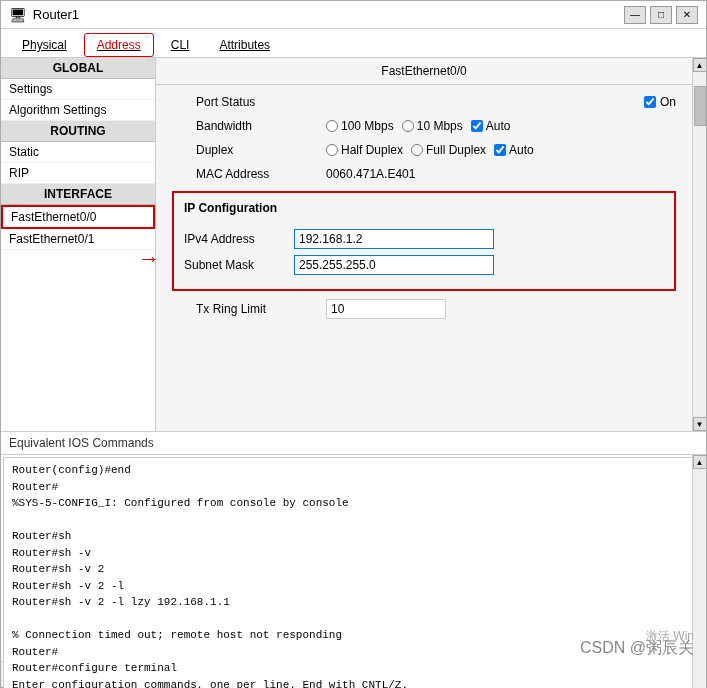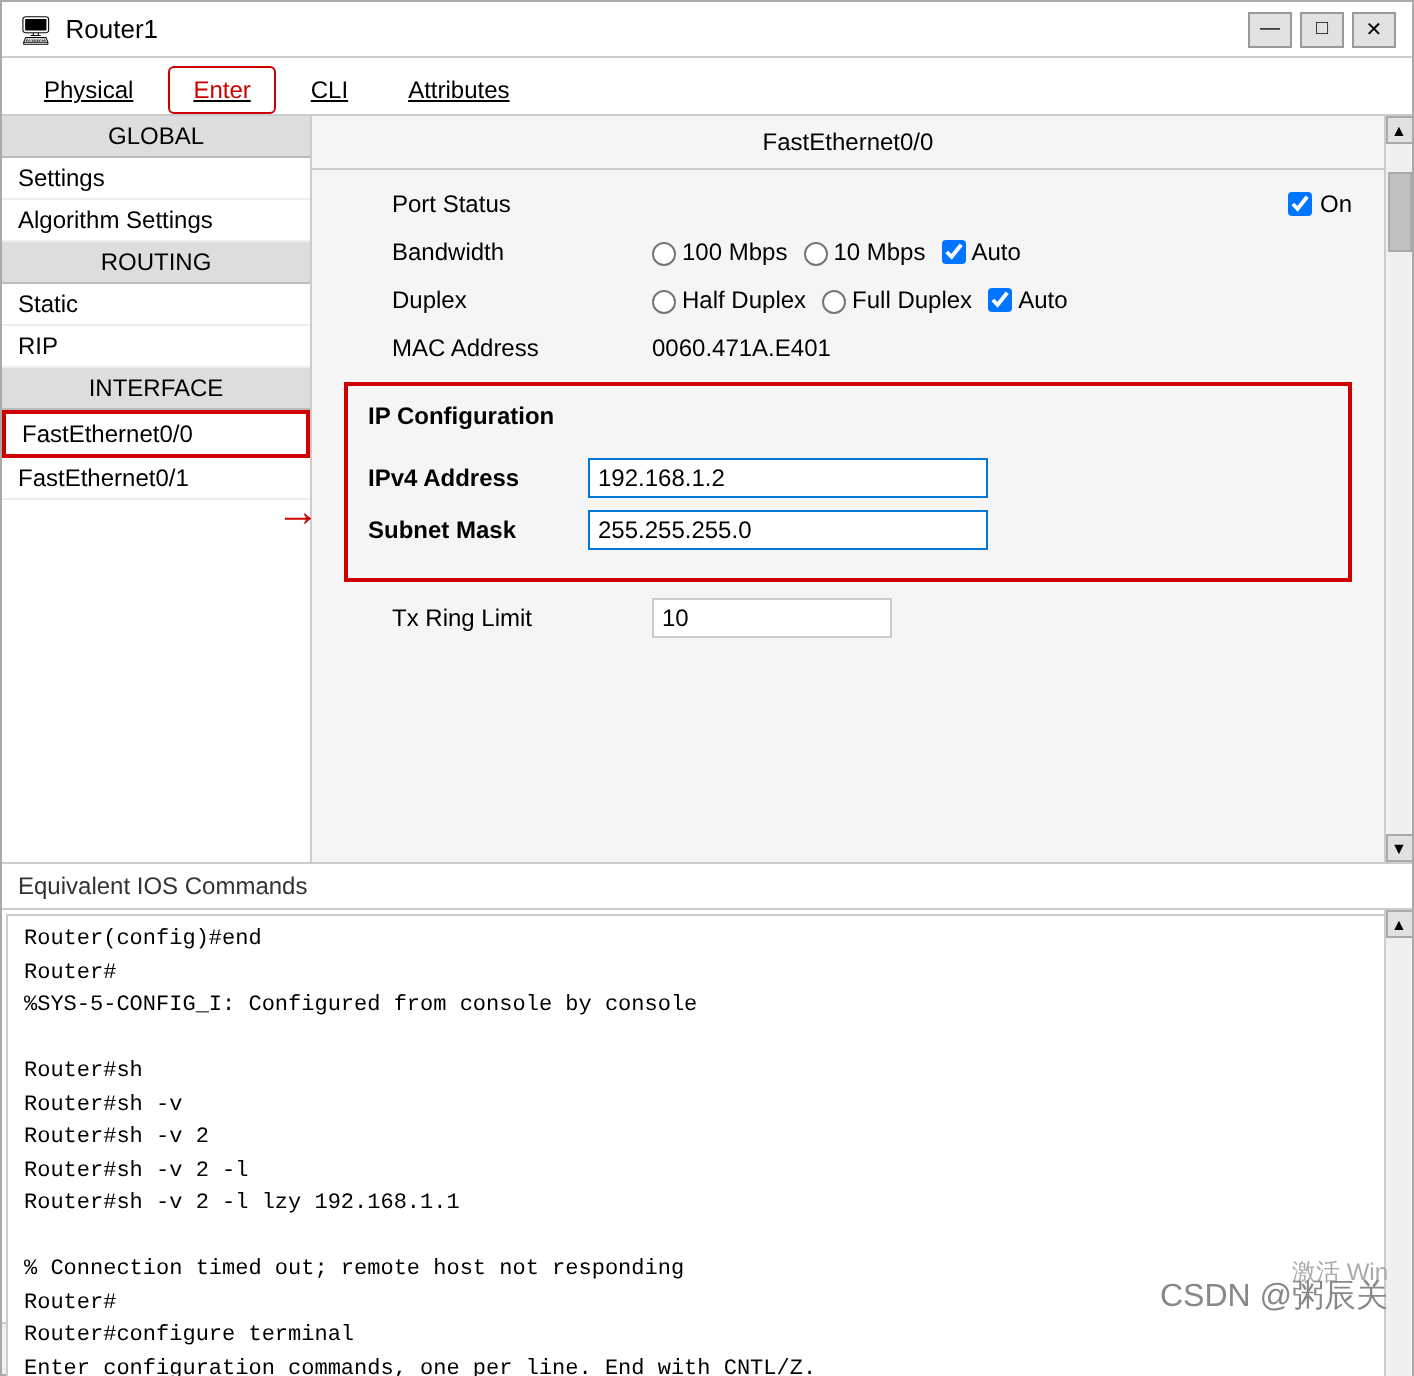--- a/index.html
+++ b/index.html
@@ -83,21 +83,21 @@
       width: 155px;
       background: white;
       border-right: 1px solid #ccc;
       display: flex;
       flex-direction: column;
       overflow-y: auto;
       position: relative;
     }
     .sidebar-section-header {
       background: #ddd;
-      font-weight: normal;
+      font-weight: bold;
       text-align: center;
       padding: 3px 0;
       font-size: 12px;
       border-bottom: 1px solid #bbb;
     }
     .sidebar-item {
       padding: 3px 8px;
       cursor: pointer;
       font-size: 12px;
       border-bottom: 1px solid #eee;
@@ -141,21 +141,21 @@
       flex: 1;
     }
     .radio-group {
       display: flex;
       align-items: center;
       gap: 8px;
       font-size: 12px;
     }
     .radio-option {
       display: flex;
-      align-items: flex-end;
+      align-items: center;
       gap: 3px;
     }
     .checkbox-option {
       display: flex;
       align-items: center;
       gap: 3px;
     }
     .ip-config-section {
       border: 2px solid #cc0000;
       padding: 8px 10px;
@@ -168,21 +168,20 @@
     }
     .ip-field-row {
       display: flex;
       align-items: center;
       margin-bottom: 6px;
     }
     .ip-field-label {
       width: 110px;
       font-size: 12px;
       flex-shrink: 0;
-      font-weight: bold;
     }
     .ip-input {
       border: 1px solid #0078d7;
       padding: 2px 4px;
       font-size: 12px;
       width: 200px;
       background: white;
       outline: none;
     }
     .text-input {
@@ -278,21 +277,21 @@
     </div>
     <div class="title-controls">
       <button class="title-btn">—</button>
       <button class="title-btn">□</button>
       <button class="title-btn">✕</button>
     </div>
   </div>
 
   <div class="tabs-bar">
     <div class="tab">Physical</div>
-    <div class="tab active">Enter</div>
+    <div class="tab active">Address</div>
     <div class="tab">CLI</div>
     <div class="tab">Attributes</div>
   </div>
 
   <div class="main-content">
 
     <div class="sidebar">
 
       <div class="sidebar-section-header">GLOBAL</div>
       <div class="sidebar-item">Settings</div>

